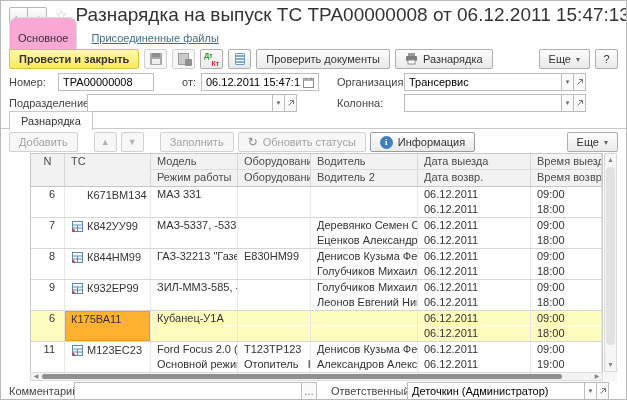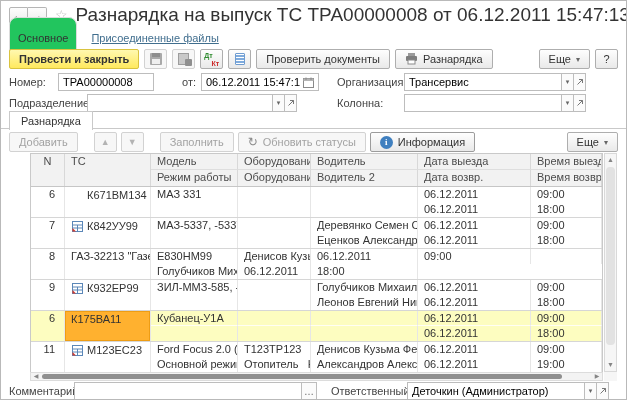--- a/index.html
+++ b/index.html
@@ -11,21 +11,21 @@
   .titlebar { position:absolute; top:0; left:0; right:0; height:28px; display:flex; align-items:center; padding:0 8px; gap:8px; }
   .histgroup { display:flex; }
   .histbtn { width:19px; height:17px; border:1px solid #b5b5b5; background:linear-gradient(#fdfdfd,#ececec); color:#555; font-size:11px; line-height:14px; text-align:center; }
   .histbtn.back { border-radius:2px 0 0 2px; }
   .histbtn.fwd  { border-left:none; border-radius:0 2px 2px 0; color:#8a8a8a; }
   .star { color:#b8b8b8; font-size:14px; line-height:14px; }
   .doc-title { font-size:19px; color:#333; white-space:nowrap; }
 
   
   .navrow { position:absolute; top:28px; left:0; right:0; height:18px; display:flex; align-items:center; padding:0 8px; gap:14px; }
-  .navpill { background:#22c55e; border:1px solid #dcdcdc; border-radius:8px; padding:14px 8px; color:#333; }
+  .navpill { background:#f9a8d4; border:1px solid #dcdcdc; border-radius:8px; padding:14px 8px; color:#333; }
   .navlink { color:#406e8e; text-decoration:underline; cursor:pointer; }
 
   
   .toolbar { position:absolute; top:47px; left:0; right:0; height:22px; display:flex; align-items:center; padding:0 8px; gap:5px; }
   .btn { height:20px; border:1px solid #aeaeae; background:linear-gradient(#fefefe,#e9e9e9); border-radius:2px;
          font-size:11px; color:#333; padding:0 9px; display:inline-flex; align-items:center; gap:5px; white-space:nowrap; cursor:pointer; }
   .btn.primary { background:linear-gradient(#fff8b0,#ffe95e); border-color:#d9c33f; font-weight:bold; }
   .btn.icononly { width:23px; padding:0; justify-content:center; }
   .btn.disabled { color:#a3a3a3; border-color:#d2d2d2; background:#f7f7f7; cursor:default; }
   .btn .caret { font-size:8px; color:#666; }
@@ -279,20 +279,30 @@
     <div class="c r1">06.12.2011</div>
     <div class="c r1">09:00</div>
     <div class="c"></div>
     <div class="c"></div>
     <div class="c">Еценков Александр ...</div>
     <div class="c">06.12.2011</div>
     <div class="c">18:00</div>
   </div>
           <div class="trow">
     <div class="c span2 c-n">8</div>
+    <div class="c span2 c-ts">
+      <svg width="13" height="13" viewBox="0 0 13 13">
+        <rect x="1.5" y="1.5" width="10" height="10" fill="#fff" stroke="#5b87b8"></rect>
+        <line x1="1.5" y1="5" x2="11.5" y2="5" stroke="#5b87b8"></line>
+        <line x1="1.5" y1="8" x2="11.5" y2="8" stroke="#5b87b8"></line>
+        <line x1="6.5" y1="5" x2="6.5" y2="11.5" stroke="#5b87b8"></line>
+        <path d="M1.5 11.5 L5 11.5 L1.5 8 Z" fill="#d23b2e"></path>
+      </svg>
+      <span>К844НМ99</span>
+    </div>
     <div class="c r1">ГАЗ-32213 "Газел...</div>
     <div class="c r1">Е830НМ99</div>
     <div class="c r1">Денисов Кузьма Фе...</div>
     <div class="c r1">06.12.2011</div>
     <div class="c r1">09:00</div>
     <div class="c"></div>
     <div class="c"></div>
     <div class="c">Голубчиков Михаил ...</div>
     <div class="c">06.12.2011</div>
     <div class="c">18:00</div>

